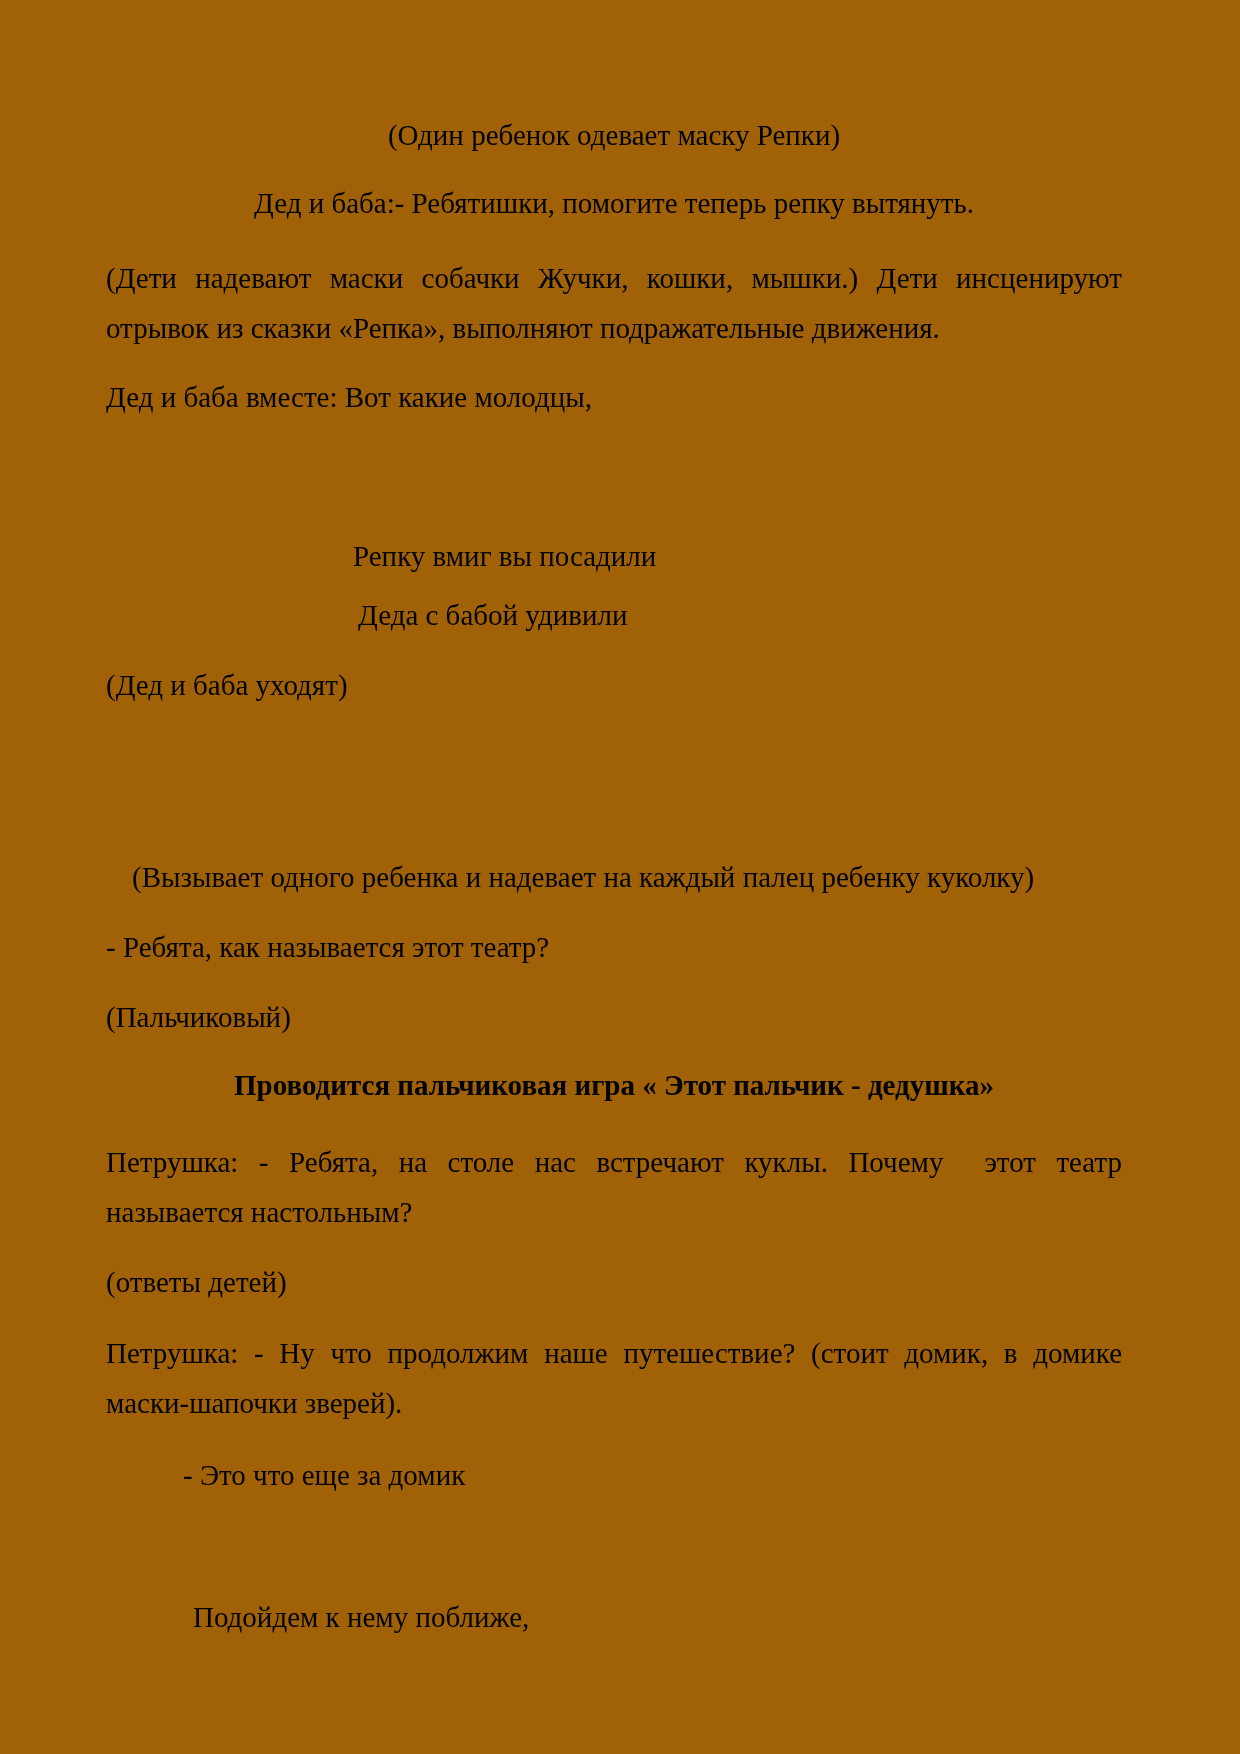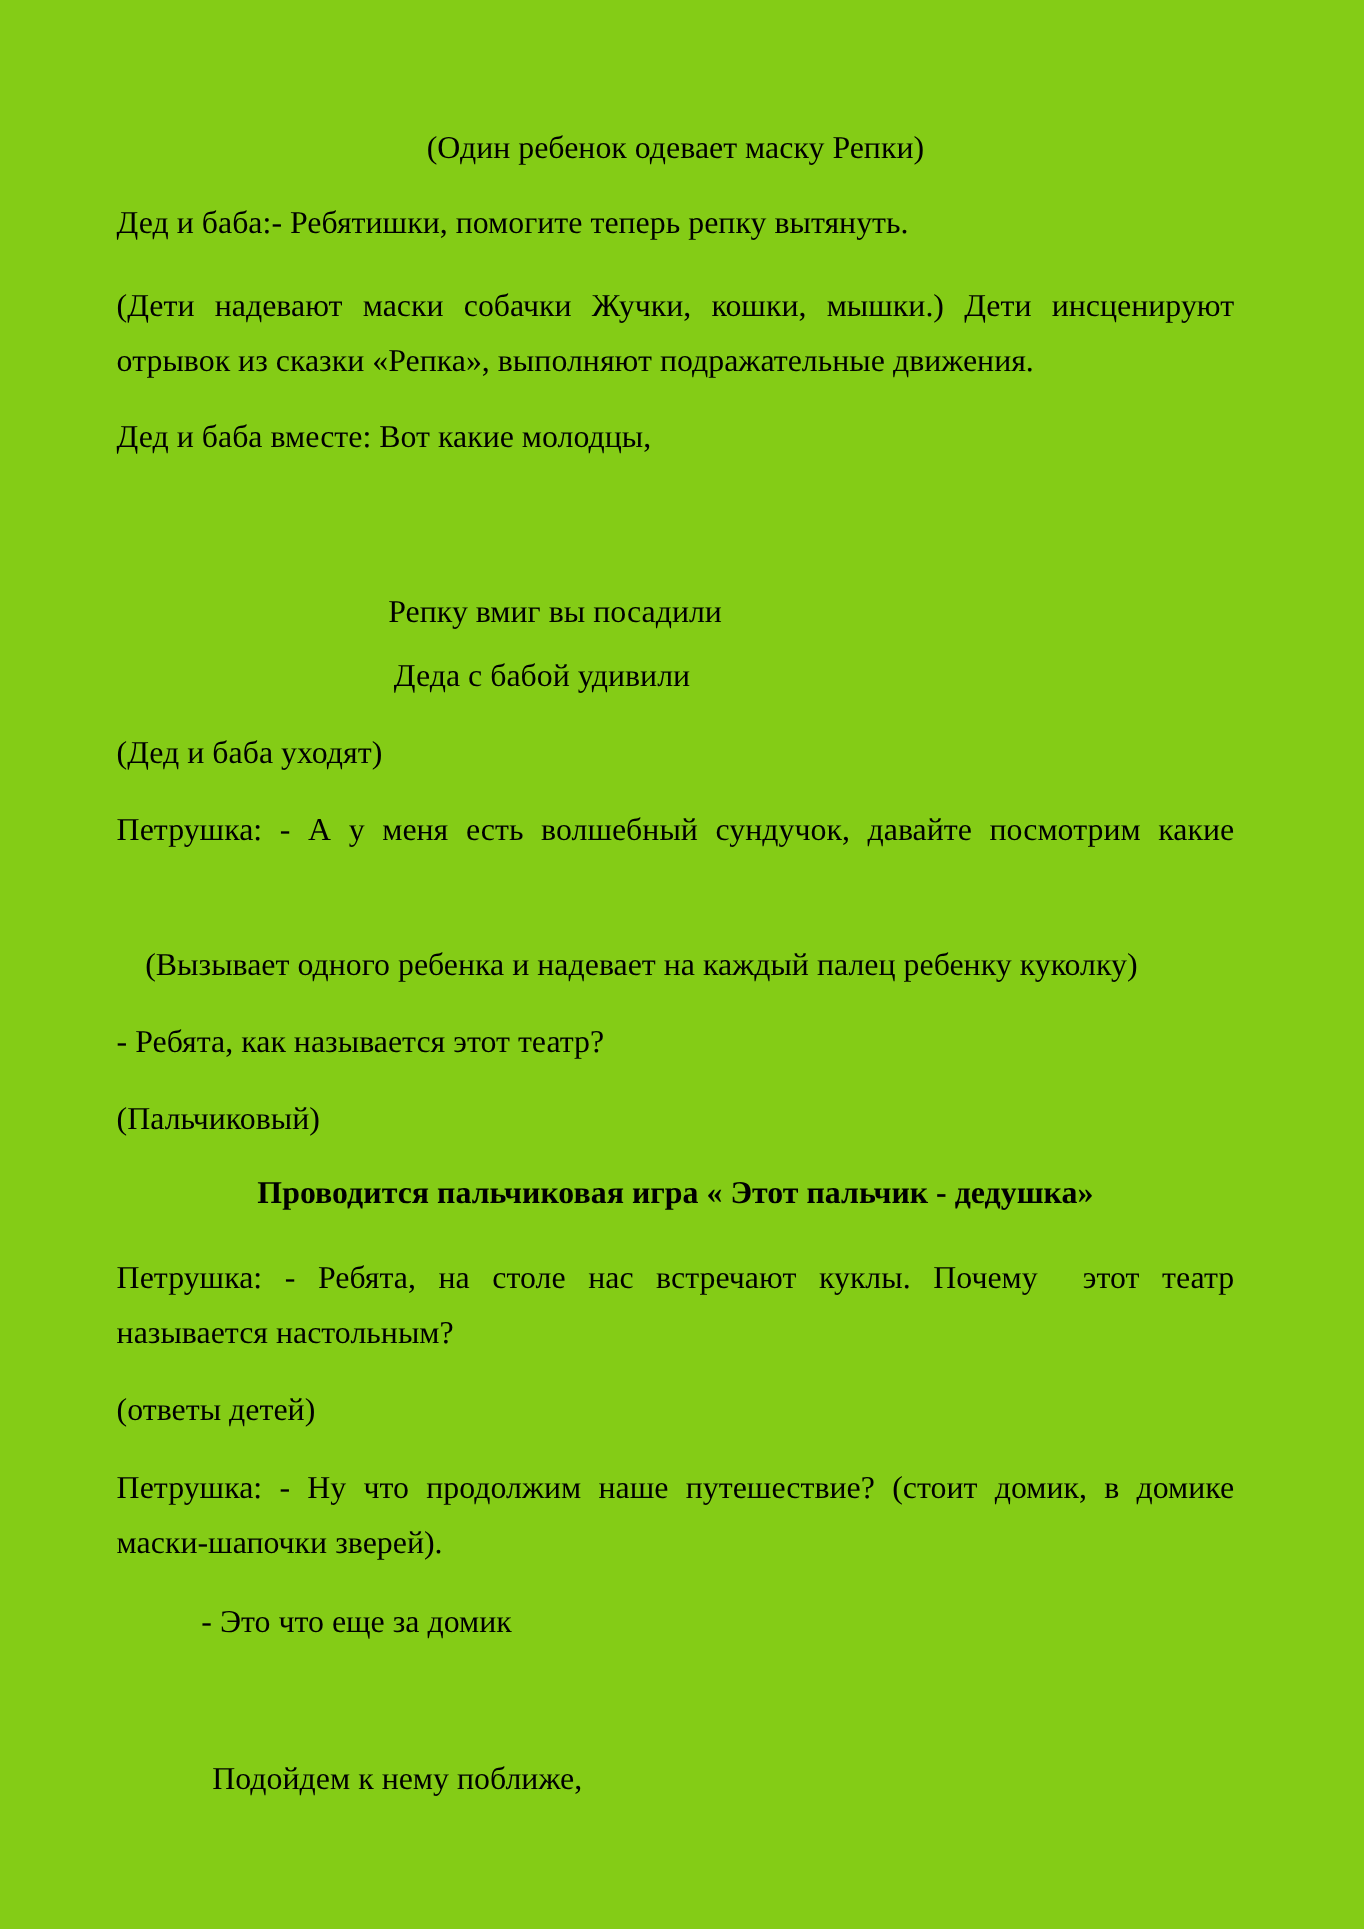--- a/index.html
+++ b/index.html
@@ -4,21 +4,21 @@
 <style>
   html, body {
     margin: 0;
     padding: 0;
     background: #ffffff;
   }
   .page {
     position: relative;
     width: 1240px;
     height: 1754px;
-    background: #84cc16;
+    background: #a16207;
     overflow: hidden;
     font-family: "Liberation Serif", "DejaVu Serif", serif;
     font-size: 29px;
     line-height: 50px;
     color: #000000;
   }
   .p {
     position: absolute;
     left: 106px;
     width: 1016px;
@@ -37,38 +37,37 @@
   }
   .line { display: block; }
 </style>
 </head>
 <body>
 
 <div class="page">
 
   <div class="p center" style="top:110px;">(Один ребенок одевает маску Репки)</div>
 
-  <div class="p" style="top:178px;">Дед и баба:- Ребятишки, помогите теперь репку вытянуть.</div>
+  <div class="p" style="top:178px;text-align:center;">Дед и баба:- Ребятишки, помогите теперь репку вытянуть.</div>
 
   <div class="p" style="top:253px;">
     <span class="line justify-full">(Дети надевают маски собачки Жучки, кошки, мышки.) Дети инсценируют</span>
     <span class="line">отрывок из сказки «Репка», выполняют подражательные движения.</span>
   </div>
 
   <div class="p" style="top:372px;">Дед и баба вместе: Вот какие молодцы,</div>
 
 
   <div class="p" style="top:531px; padding-left:247px; width:769px;">Репку вмиг вы посадили</div>
 
   <div class="p" style="top:590px; padding-left:252px; width:764px;">Деда с бабой удивили</div>
 
   <div class="p" style="top:660px;">(Дед и баба уходят)</div>
 
   <div class="p" style="top:730px;">
-    <span class="line justify-full">Петрушка: - А у меня есть волшебный сундучок, давайте посмотрим какие</span>
   </div>
 
   <div class="p" style="top:852px; padding-left:26px; width:990px;">(Вызывает одного ребенка и надевает на каждый палец ребенку куколку)</div>
 
   <div class="p" style="top:922px;">- Ребята, как называется этот театр?</div>
 
   <div class="p" style="top:992px;">(Пальчиковый)</div>
 
   <div class="p heading" style="top:1060px;">Проводится пальчиковая игра « Этот пальчик - дедушка»</div>
 

